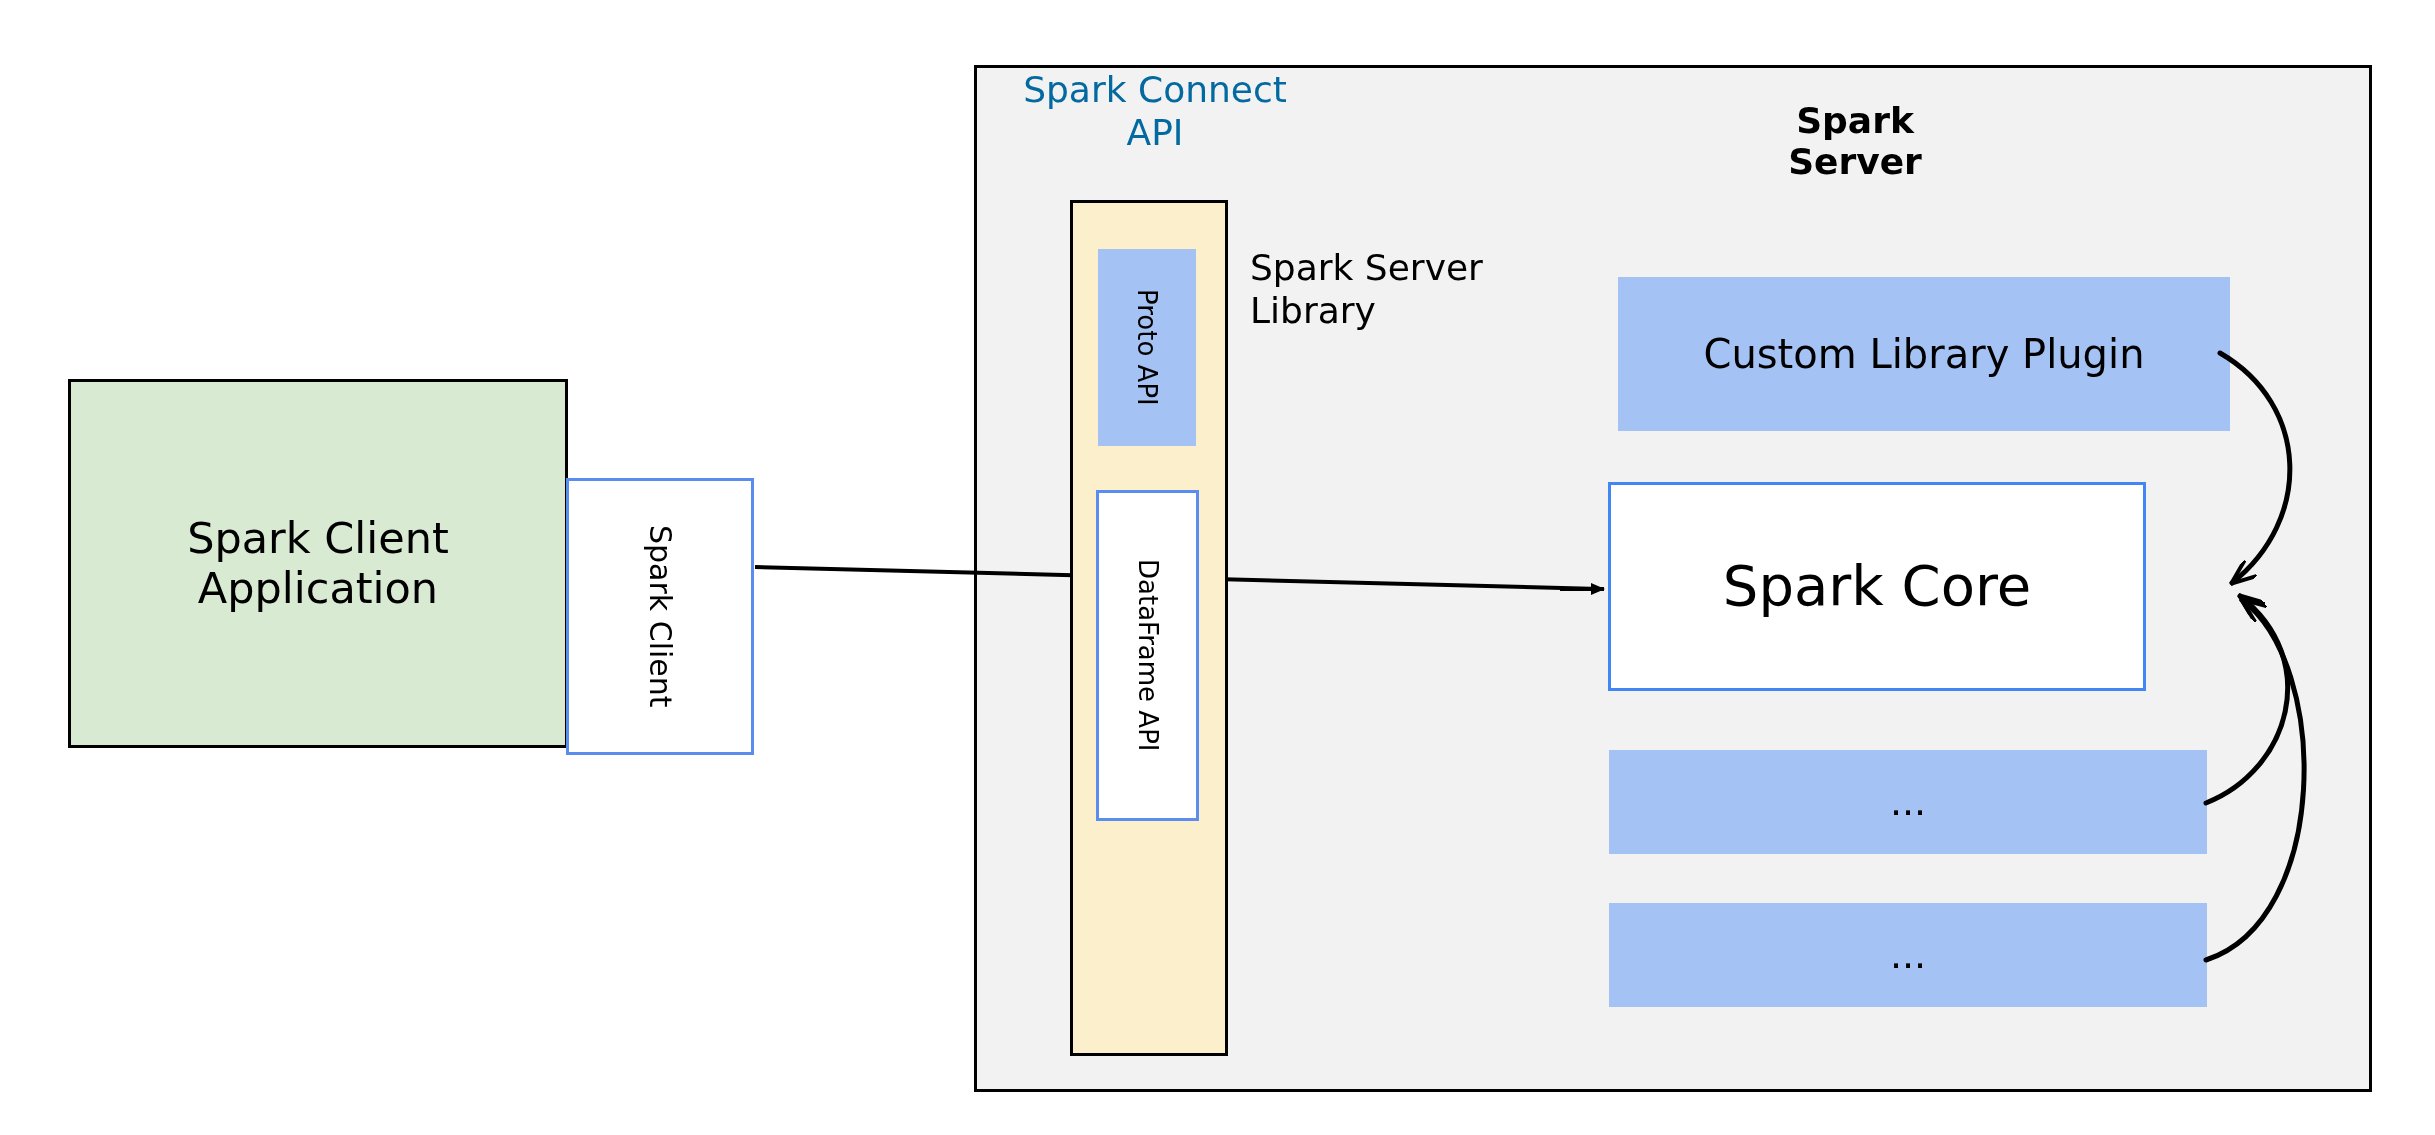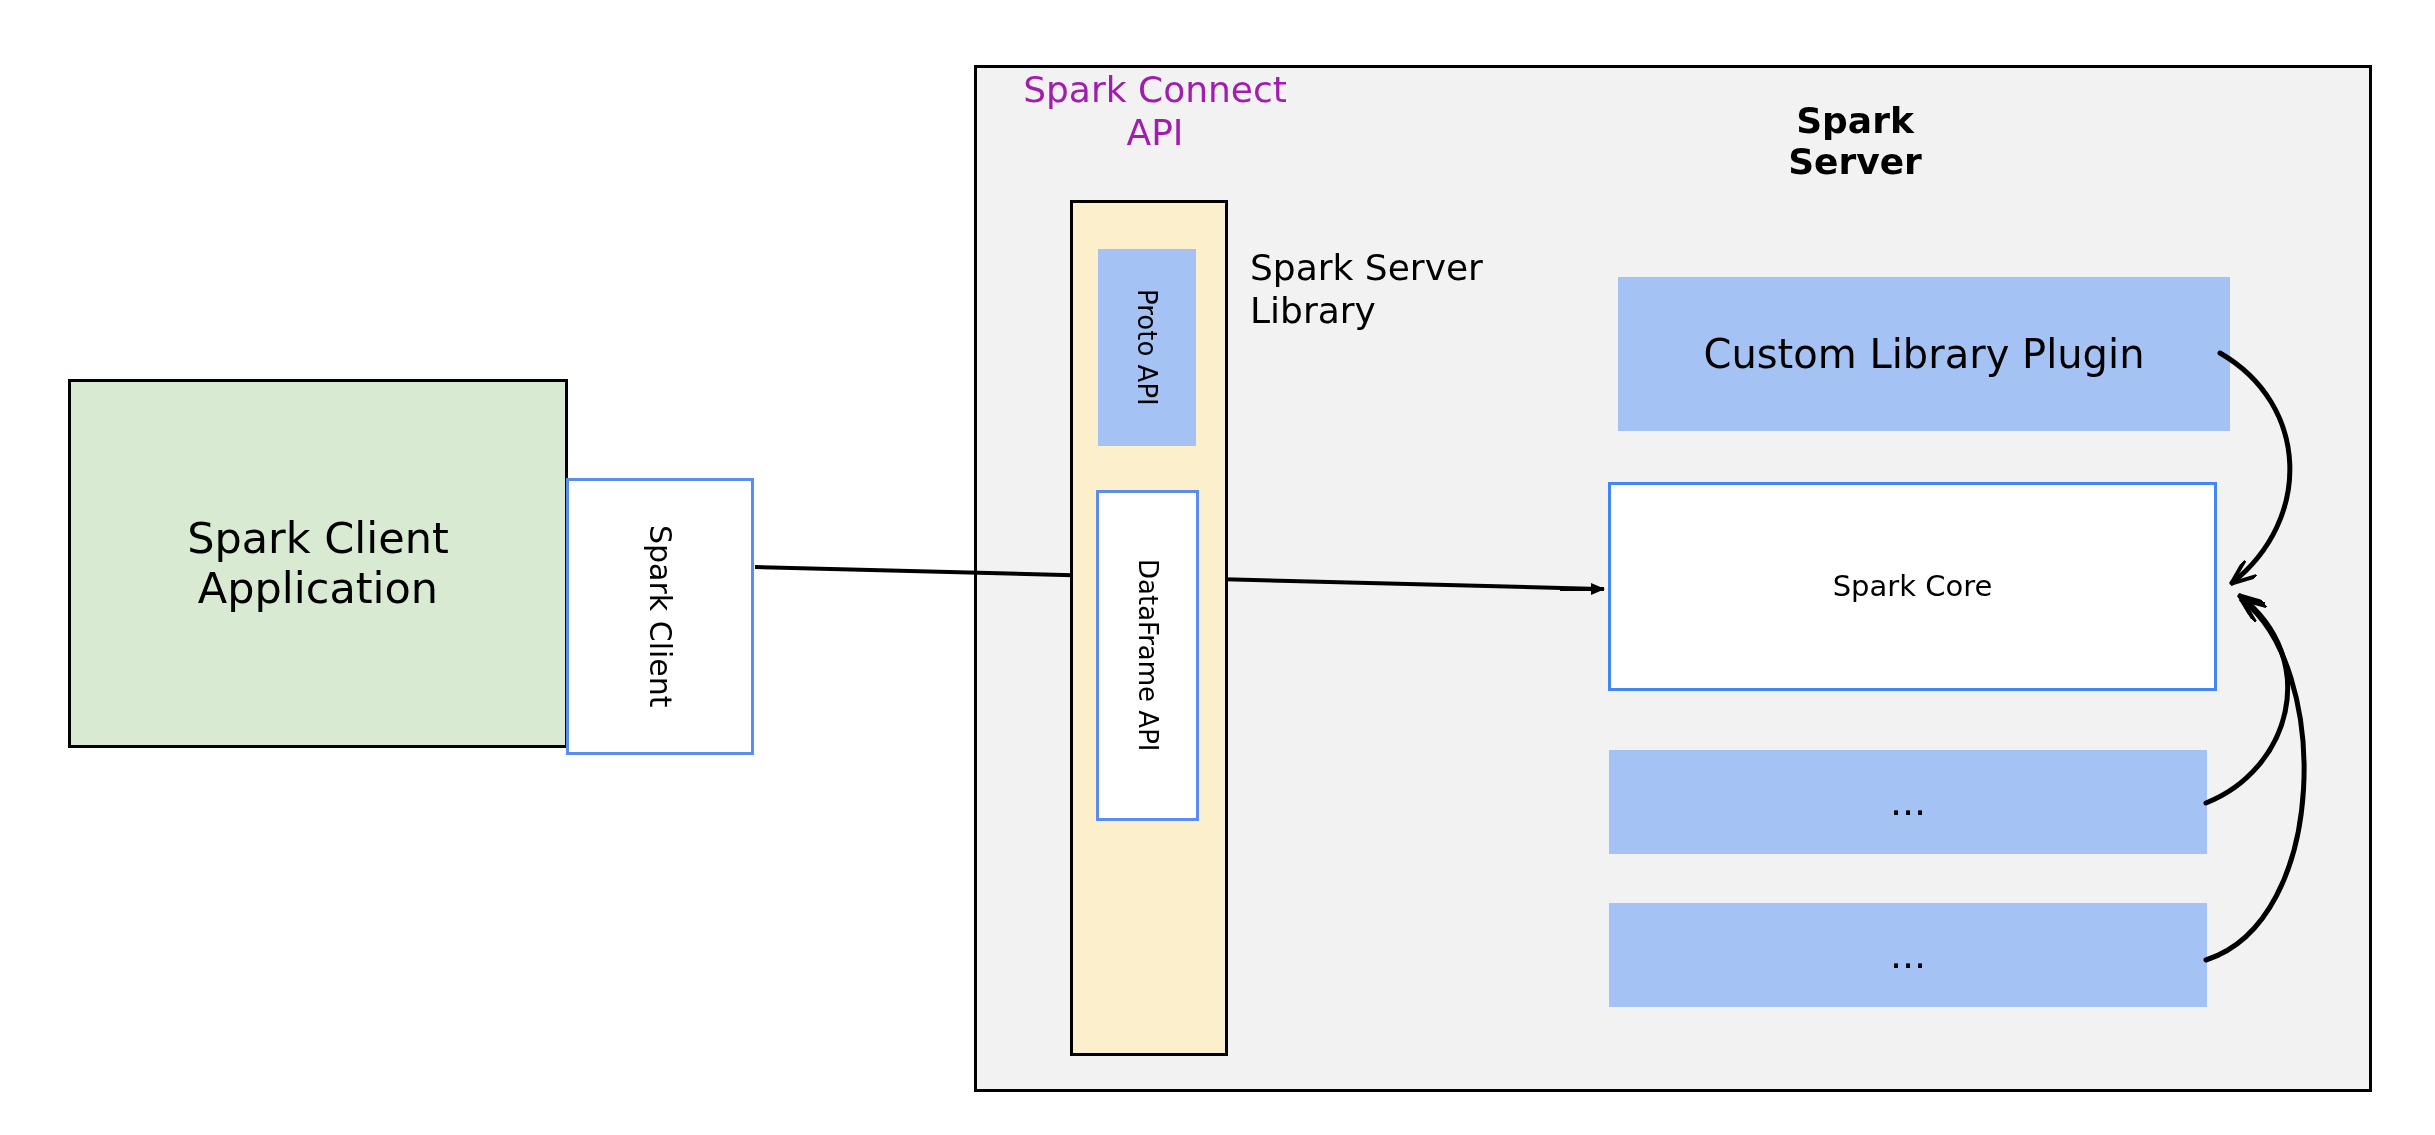--- a/index.html
+++ b/index.html
@@ -97,21 +97,21 @@
     z-index: 5;
   }
 
   .connect-api-label {
     position: absolute;
     left: 1010px;
     top: 68px;
     width: 290px;
     font-size: 36px;
     font-family: "DejaVu Sans", sans-serif;
-    color: #a21caf;
+    color: #0369a1;
     text-align: center;
     line-height: 1.2;
     white-space: pre-line;
     z-index: 5;
   }
 
   .server-lib-label {
     position: absolute;
     left: 1250px;
     top: 246px;
@@ -171,25 +171,25 @@
     border: none;
     font-size: 40px;
     font-family: "DejaVu Sans", sans-serif;
     z-index: 3;
     margin-left: 9px;
   }
 
   .spark-core {
     left: 1608px;
     top: 482px;
-    width: 609px;
+    width: 538px;
     height: 209px;
     background: #ffffff;
     border: 3px solid #4285F4;
-    font-size: 29px;
+    font-size: 56px;
     font-family: "DejaVu Sans", sans-serif;
     z-index: 3;
   }
 
   .ellipsis-box-1 {
     left: 1609px;
     top: 750px;
     width: 598px;
     height: 104px;
     background: #A4C2F4;

